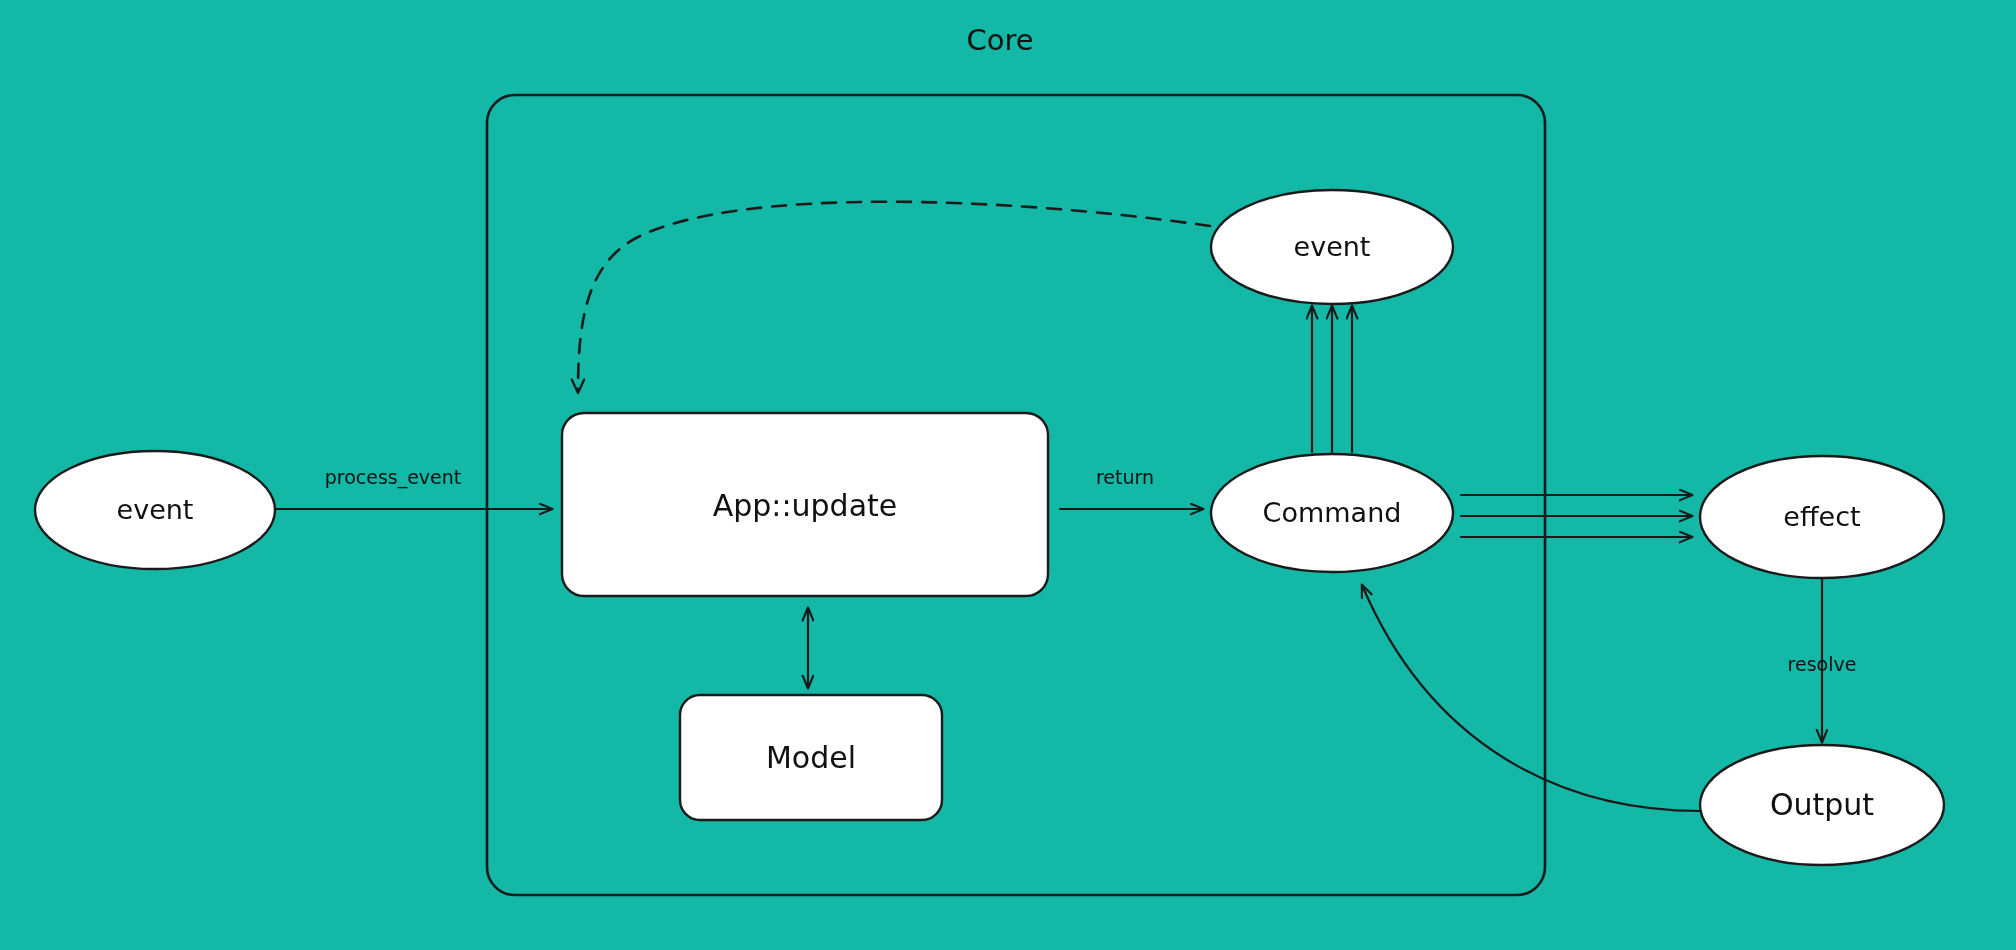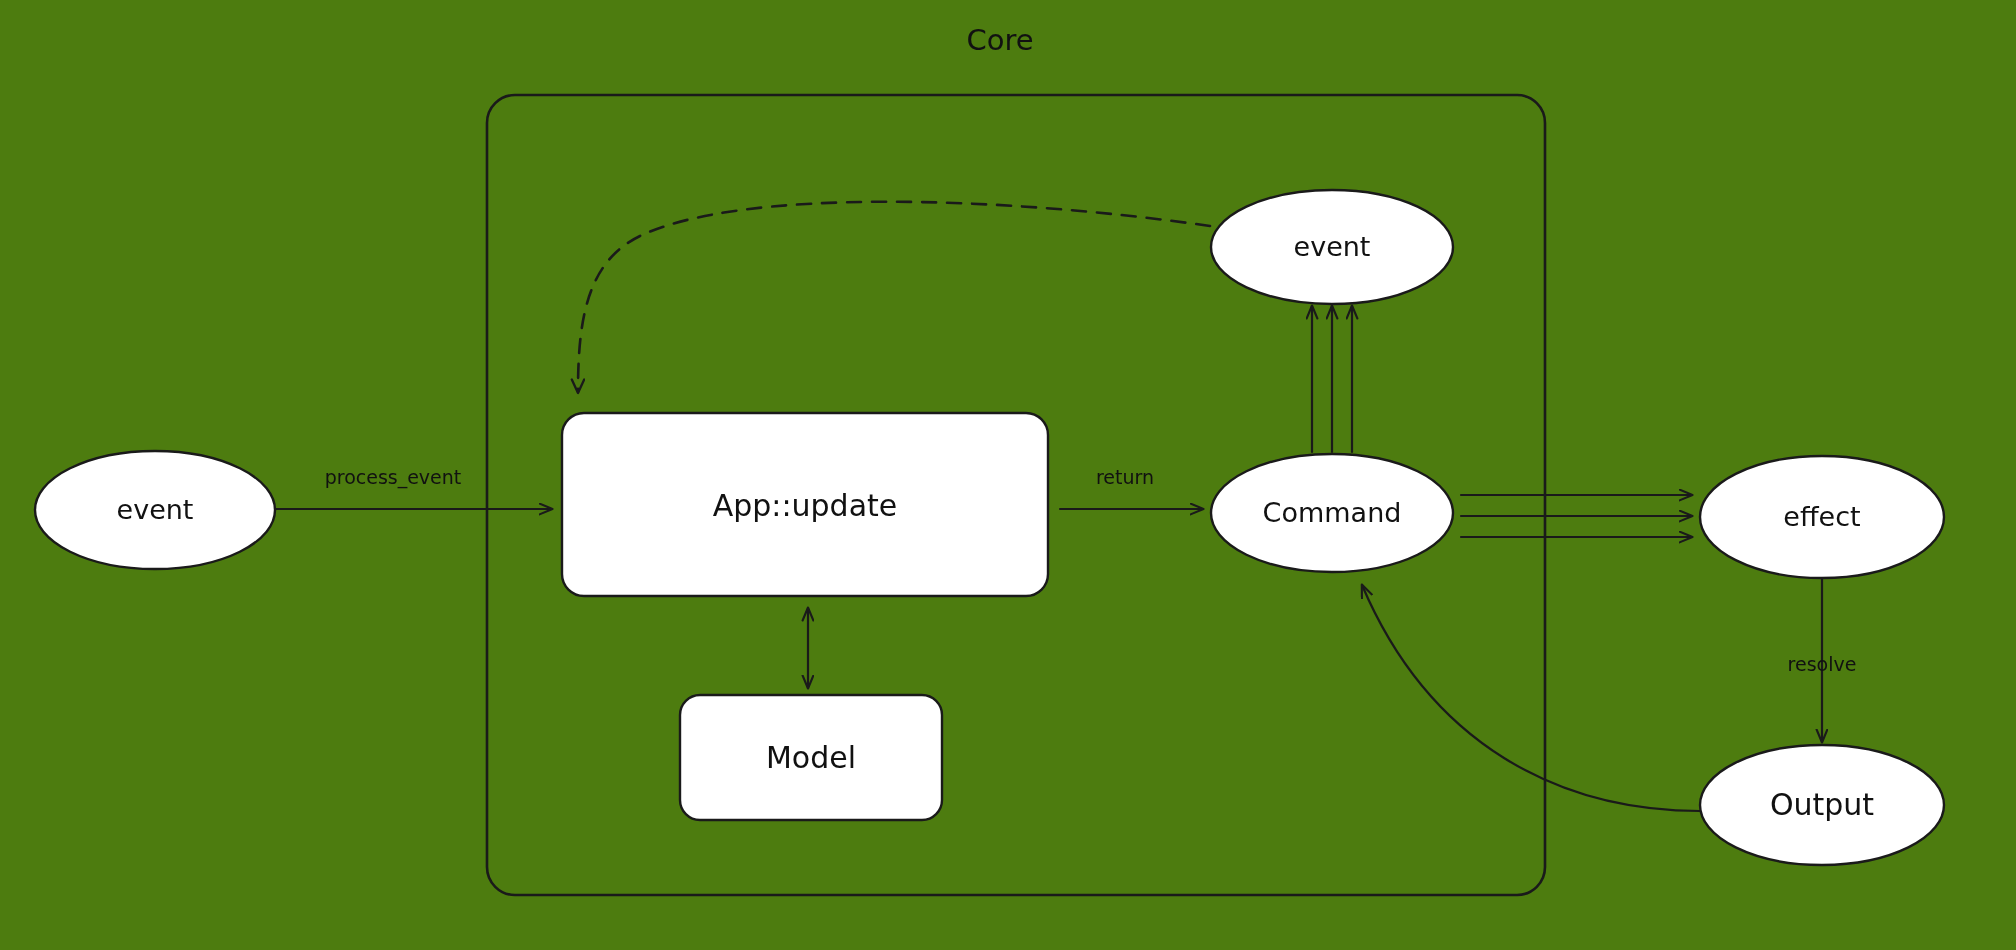--- a/index.html
+++ b/index.html
@@ -10,21 +10,21 @@
   body {
     width: 2016px;
     height: 950px;
     overflow: hidden;
     font-family: "DejaVu Sans", sans-serif;
   }
   #diagram-root {
     position: relative;
     width: 2016px;
     height: 950px;
-    background: #4d7c0f;
+    background: #14b8a6;
   }
   svg#diagram-svg {
     position: absolute;
     top: 0;
     left: 0;
     width: 2016px;
     height: 950px;
     display: block;
   }
   .node-shape {

